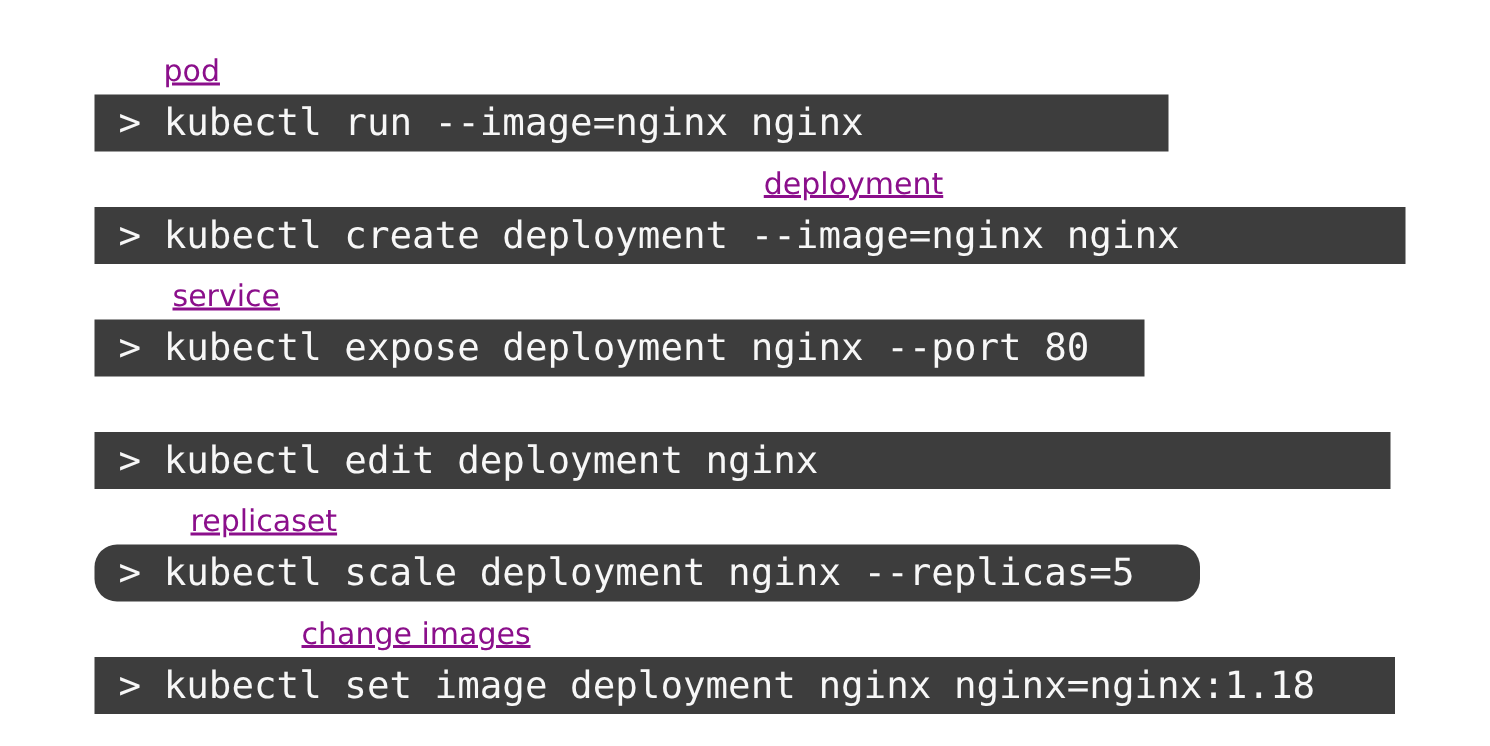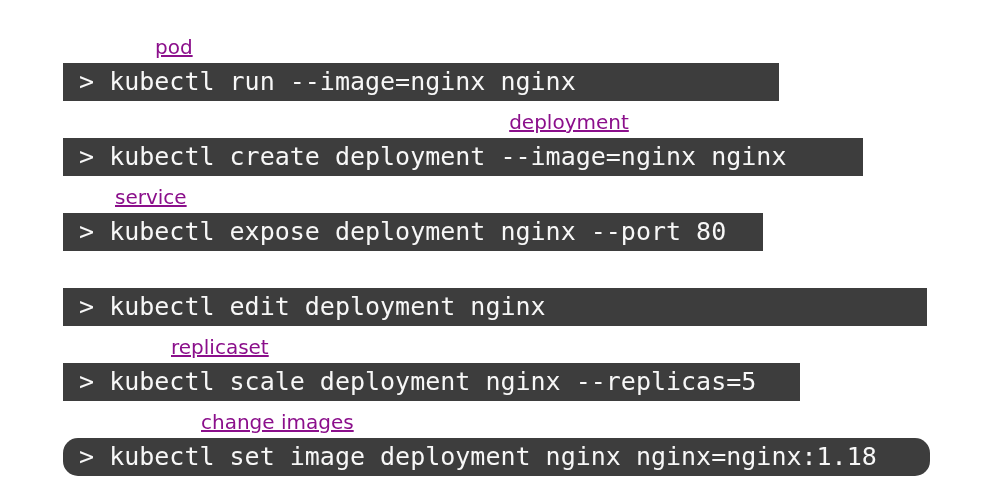--- a/index.html
+++ b/index.html
@@ -37,32 +37,32 @@
     color:var(--command-text,#f7f7f7);
     font-family:"DejaVu Sans Mono",monospace;
     font-size:25px;
     line-height:38px;
     height:38px;
     padding:0 20px 0 16px;
     white-space:nowrap;
     overflow:hidden;
   }
   
-  .item:nth-of-type(1) .label{margin-left:92px;}
+  .item:nth-of-type(1) .label{margin-left:46px;}
   .item:nth-of-type(2) .label{margin-left:82px;text-align:center;}
   .item:nth-of-type(3) .label{margin-left:52px;}
   .item:nth-of-type(4) .label{margin-left:108px;}
-  .item:nth-of-type(5) .label{margin-left:108px;}
+  .item:nth-of-type(5) .label{margin-left:64px;}
   .item:nth-of-type(6) .label{margin-left:138px;}
   .item:nth-of-type(1) .bar{width:716px;}
-  .item:nth-of-type(2) .bar{width:800px;}
+  .item:nth-of-type(2) .bar{width:874px;}
   .item:nth-of-type(3) .bar{width:700px;}
   .item:nth-of-type(4) .bar{width:864px;}
-  .item:nth-of-type(5) .bar{width:737px;}
-  .item:nth-of-type(6) .bar{width:867px;border-radius:15px;}
+  .item:nth-of-type(5) .bar{width:737px;border-radius:15px;}
+  .item:nth-of-type(6) .bar{width:867px;}
   .prompt{display:inline-block;}
 </style>
 </head>
 <body>
 
 <div class="stack">
 
   <div class="item">
     <div class="label">pod</div>
     <div class="bar"><span class="prompt">&gt;</span> <span>kubectl run --image=nginx nginx</span></div>

